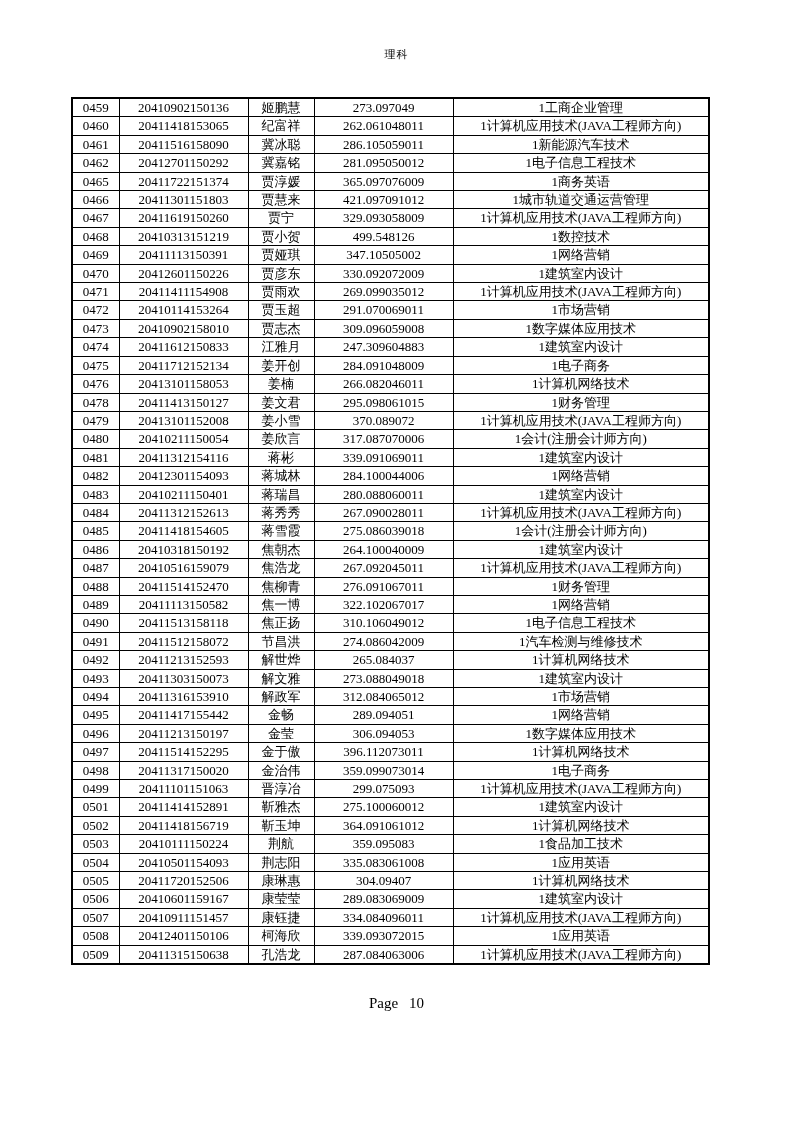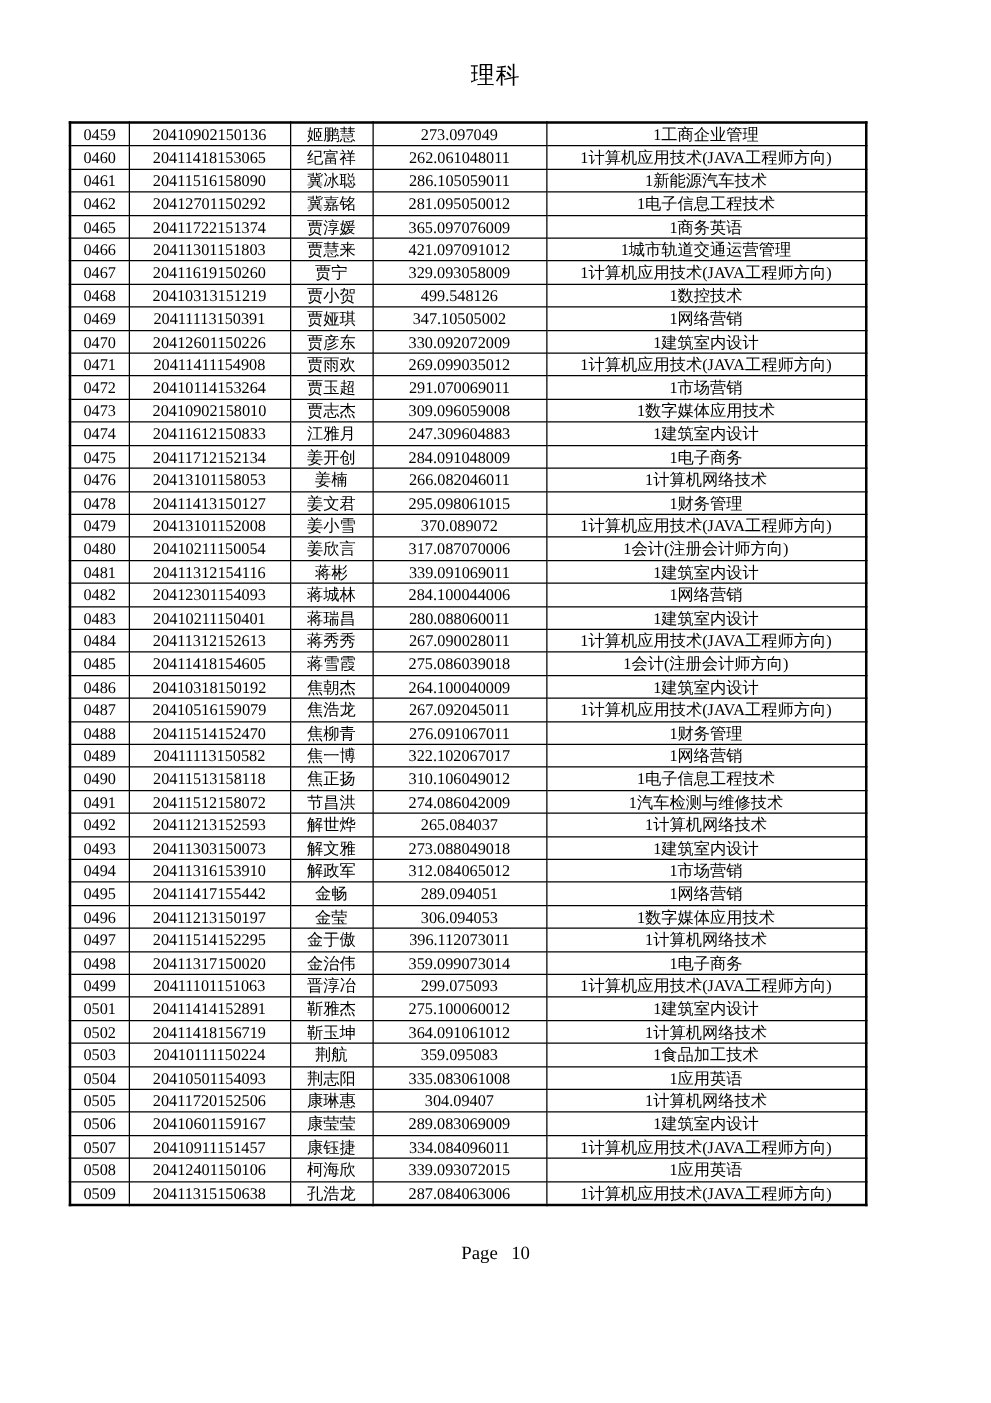--- a/index.html
+++ b/index.html
@@ -15,27 +15,27 @@
     color: #000000;
     font-family: "Liberation Serif", "DejaVu Serif", serif;
     overflow: hidden;
   }
   .page-title {
     position: absolute;
     top: 47px;
     left: 0;
     width: 100%;
     text-align: center;
-    font-size: 19px;
+    font-size: 11px;
     letter-spacing: 1px;
   }
   table.results {
     position: absolute;
     top: 97px;
-    left: 55px;
+    left: 71px;
     width: 637px;
     border-collapse: collapse;
     table-layout: fixed;
     border: 2px solid #000000;
   }
   table.results td {
     border: 1px solid #000000;
     font-size: 13px;
     line-height: 17.4px;
     height: 17.4px;

